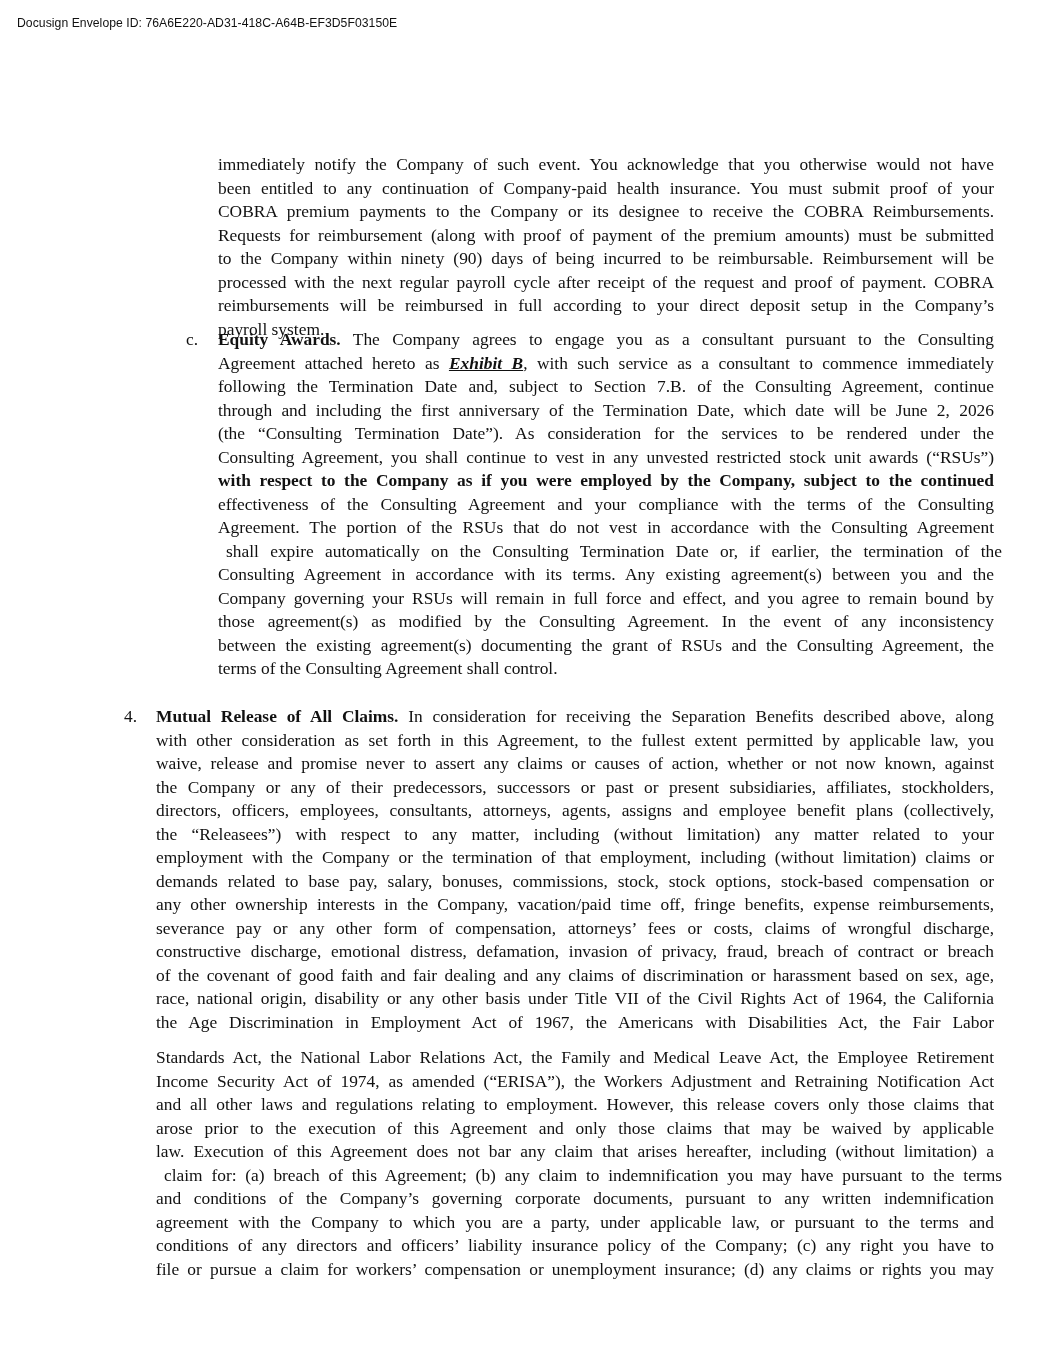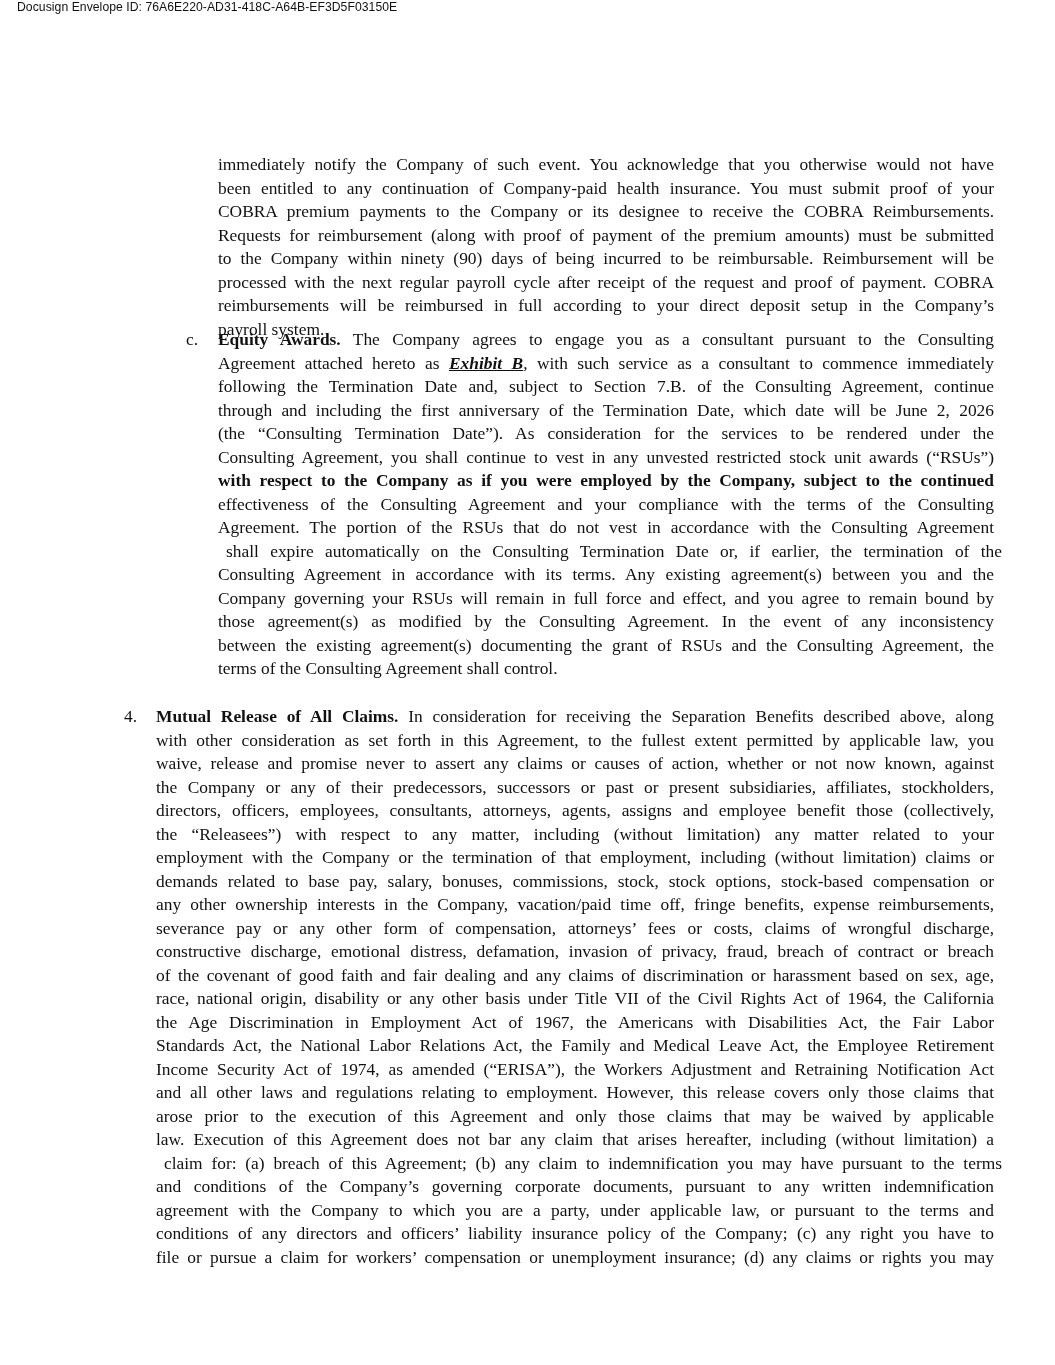--- a/index.html
+++ b/index.html
@@ -1,18 +1,18 @@
 <!DOCTYPE html>
 <html><head>
   <meta charset="utf-8">
   <style>
     html, body { margin: 0; padding: 0; background: #ffffff; }
     body { width: 1055px; height: 1365px; position: relative; overflow: hidden; }
     .envelope {
-      position: absolute; left: 17px; top: 0;
+      position: absolute; left: 17px; top: 16px;
       font-family: "Liberation Sans", sans-serif; font-size: 12.2px; color: #111;
       letter-spacing: 0.05px;
     }
     .doc {
       font-family: "Liberation Serif", serif; font-size: 17.4px; color: #111;
     }
     .block { position: absolute; }
     .line {
       height: 23.5px; line-height: 23.5px; white-space: nowrap;
       text-align: justify; text-align-last: justify; overflow: visible;
@@ -67,31 +67,31 @@
 
   <div class="lbl" style="left:124px; top:705px; line-height:23.5px;">4.</div>
   <div class="block" style="left:156px; top:705px; width:838px;">
     <div class="line" style="width: 838px;">
       <span class="b">Mutual Release of All Claims.</span><span>  In consideration for receiving the Separation Benefits described above, along</span>
     </div>
     <div id="s4-lines">
         <div class="line" style="width: 838px;">with other consideration as set forth in this Agreement, to the fullest extent permitted by applicable law, you</div>
         <div class="line" style="width: 838px;">waive, release and promise never to assert any claims or causes of action, whether or not now known, against</div>
         <div class="line" style="width: 838px;">the Company or any of their predecessors, successors or past or present subsidiaries, affiliates, stockholders,</div>
-        <div class="line" style="width: 838px;">directors, officers, employees, consultants, attorneys, agents, assigns and employee benefit those (collectively,</div>
+        <div class="line" style="width: 838px;">directors, officers, employees, consultants, attorneys, agents, assigns and employee benefit plans (collectively,</div>
         <div class="line" style="width: 838px;">the “Releasees”) with respect to any matter, including (without limitation) any matter related to your</div>
         <div class="line" style="width: 838px;">employment with the Company or the termination of that employment, including (without limitation) claims or</div>
         <div class="line" style="width: 838px;">demands related to base pay, salary, bonuses, commissions, stock, stock options, stock-based compensation or</div>
         <div class="line" style="width: 838px;">any other ownership interests in the Company, vacation/paid time off, fringe benefits, expense reimbursements,</div>
         <div class="line" style="width: 838px;">severance pay or any other form of compensation, attorneys’ fees or costs, claims of wrongful discharge,</div>
         <div class="line" style="width: 838px;">constructive discharge, emotional distress, defamation, invasion of privacy, fraud, breach of contract or breach</div>
         <div class="line" style="width: 838px;">of the covenant of good faith and fair dealing and any claims of discrimination or harassment based on sex, age,</div>
         <div class="line" style="width: 838px;">race, national origin, disability or any other basis under Title VII of the Civil Rights Act of 1964, the California</div>
         <div class="line" style="width: 838px;">the Age Discrimination in Employment Act of 1967, the Americans with Disabilities Act, the Fair Labor</div>
-        <div class="line" style="width: 838px;">Standards Act, the National Labor Relations Act, the Family and Medical Leave Act, the Employee Retirement</div>
+        <div class="line" style="width: 838px; margin-top: 12px;">Standards Act, the National Labor Relations Act, the Family and Medical Leave Act, the Employee Retirement</div>
         <div class="line" style="width: 838px;">Income Security Act of 1974, as amended (“ERISA”), the Workers Adjustment and Retraining Notification Act</div>
         <div class="line" style="width: 838px;">and all other laws and regulations relating to employment.   However, this release covers only those claims that</div>
         <div class="line" style="width: 838px;">arose prior to the execution of this Agreement and only those claims that may be waived by applicable</div>
         <div class="line" style="width: 838px;">law.  Execution of this Agreement does not bar any claim that arises hereafter, including (without limitation) a</div>
         <div class="line" style="width: 838px; margin-left: 8px;">claim for: (a) breach of this Agreement; (b) any claim to indemnification you may have pursuant to the terms</div>
         <div class="line" style="width: 838px;">and conditions of the Company’s governing corporate documents, pursuant to any written indemnification</div>
         <div class="line" style="width: 838px;">agreement with the Company to which you are a party, under applicable law, or pursuant to the terms and</div>
         <div class="line" style="width: 838px;">conditions of any directors and officers’ liability insurance policy of the Company; (c) any right you have to</div>
         <div class="line" style="width: 838px;">file or pursue a claim for workers’ compensation or unemployment insurance; (d) any claims or rights you may</div>
       </div>

